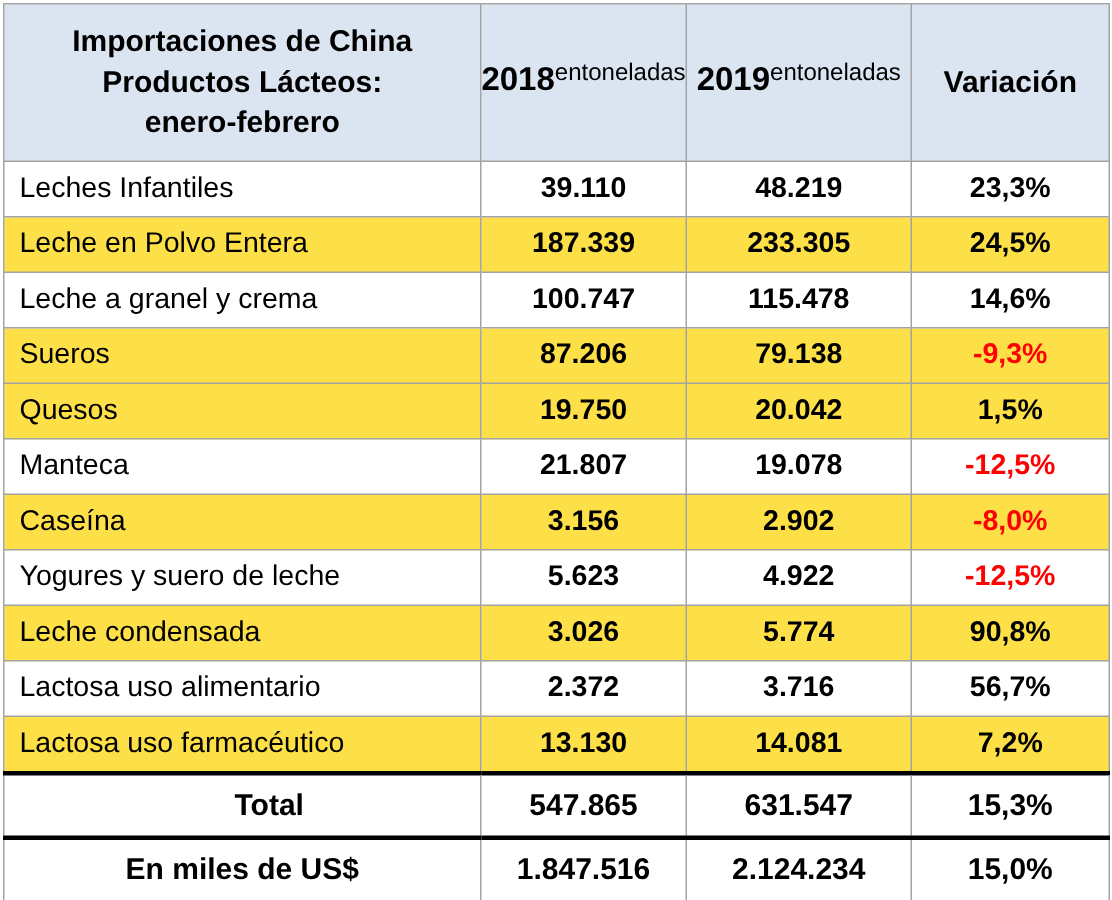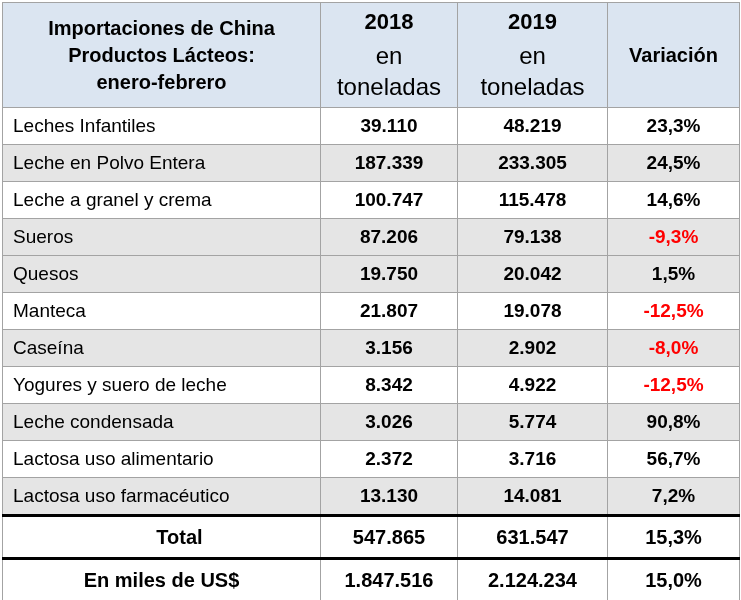--- a/index.html
+++ b/index.html
@@ -46,32 +46,32 @@
   }
   .hdr-label-lines {
     display: flex;
     flex-direction: column;
     justify-content: center;
     align-items: center;
     line-height: 1.35;
   }
   .hdr-year {
     display: flex;
-    flex-direction: column;
+    flex-direction: row;
     justify-content: center;
-    align-items: center;
+    align-items: flex-start;
     line-height: 1.3;
   }
   .hdr-year .yr {
     font-size: 22px;
     font-weight: bold;
     margin-bottom: 4px;
   }
   .hdr-year .sub {
-    font-size: 24px;
+    font-size: 16px;
     font-weight: normal;
   }
   .hdr-var {
     font-size: 20px;
     font-weight: bold;
   }
 
   
   tbody tr.data-row td {
     height: 36px;
@@ -79,21 +79,21 @@
   }
   tbody tr.data-row td.label {
     text-align: left;
     padding-left: 10px;
   }
   tbody tr.data-row td.num {
     text-align: center;
     font-weight: bold;
   }
   tbody tr.alt td {
-    background: #e5e5e5;
+    background: #fde047;
   }
   tbody tr:not(.alt) td {
     background: #ffffff;
   }
   td.neg {
     color: #ff0000;
   }
 
   
   tr.total-row td {
@@ -197,21 +197,21 @@
         <td class="num neg">-12,5%</td>
       </tr>
       <tr class="data-row alt">
         <td class="label">Caseína</td>
         <td class="num">3.156</td>
         <td class="num">2.902</td>
         <td class="num neg">-8,0%</td>
       </tr>
       <tr class="data-row">
         <td class="label">Yogures y suero de leche</td>
-        <td class="num">8.342</td>
+        <td class="num">5.623</td>
         <td class="num">4.922</td>
         <td class="num neg">-12,5%</td>
       </tr>
       <tr class="data-row alt">
         <td class="label">Leche condensada</td>
         <td class="num">3.026</td>
         <td class="num">5.774</td>
         <td class="num">90,8%</td>
       </tr>
       <tr class="data-row">

